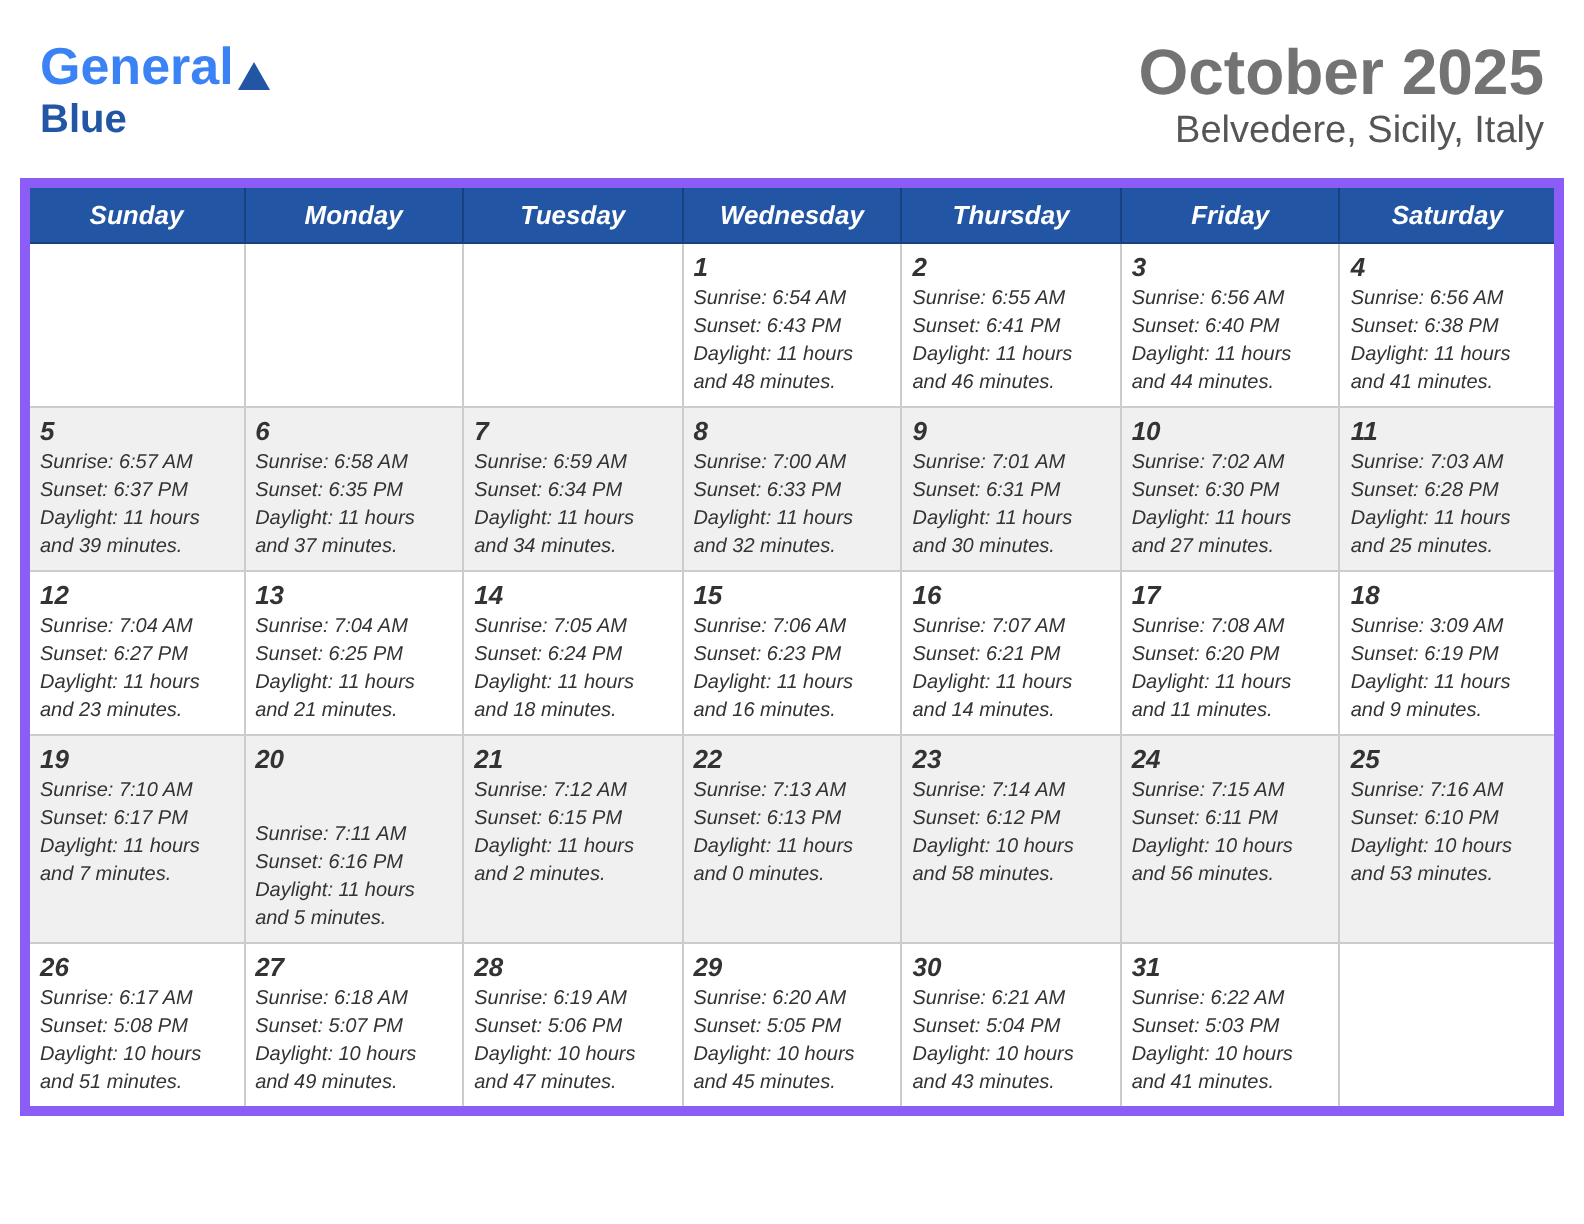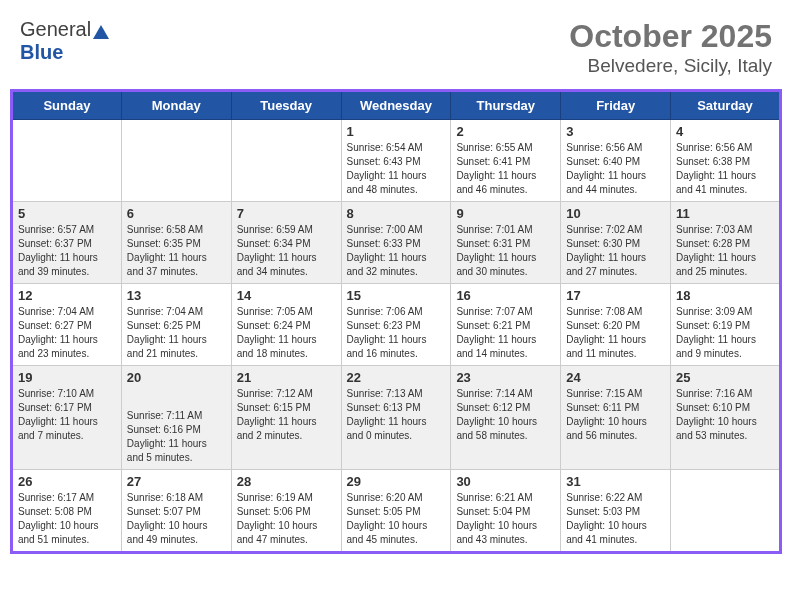--- a/index.html
+++ b/index.html
@@ -30,21 +30,22 @@
       font-weight: bold;
       color: #737373;
     }
     .subtitle {
       font-size: 19px;
       color: #555;
     }
     .calendar {
       width: 100%;
       border-collapse: collapse;
-      border: 3px solid #8b5cf6;
+      border: 5px solid #8b5cf6;
+      font-style: italic;
     }
     .calendar th {
       background: #2255a4;
       color: #fff;
       text-align: center;
       padding: 6px 4px;
       font-size: 13px;
       border: 1px solid #1a4080;
     }
     .calendar td {
@@ -76,21 +77,21 @@
     .row-white td {
       background: #ffffff;
     }
   </style>
 </head>
 <body>
 
 <div class="header">
   <div class="logo">
     <div>
-      <span style="font-size:20px;font-weight:normal;color:#404040;">General</span><span style="display:inline-block;width:0;height:0;border-left:8px solid transparent;border-right:8px solid transparent;border-bottom:14px solid #2255a4;margin-left:2px;vertical-align:middle;"></span>
+      <span style="font-size:26px;font-weight:bold;color:#3b82f6;">General</span><span style="display:inline-block;width:0;height:0;border-left:8px solid transparent;border-right:8px solid transparent;border-bottom:14px solid #2255a4;margin-left:2px;vertical-align:middle;"></span>
     </div>
     <div>
       <span style="font-size:20px;font-weight:bold;color:#2255a4;">Blue</span>
     </div>
   </div>
   <div class="title-block">
     <div class="month-title">October 2025</div>
     <div class="subtitle">Belvedere, Sicily, Italy</div>
   </div>
 </div>

